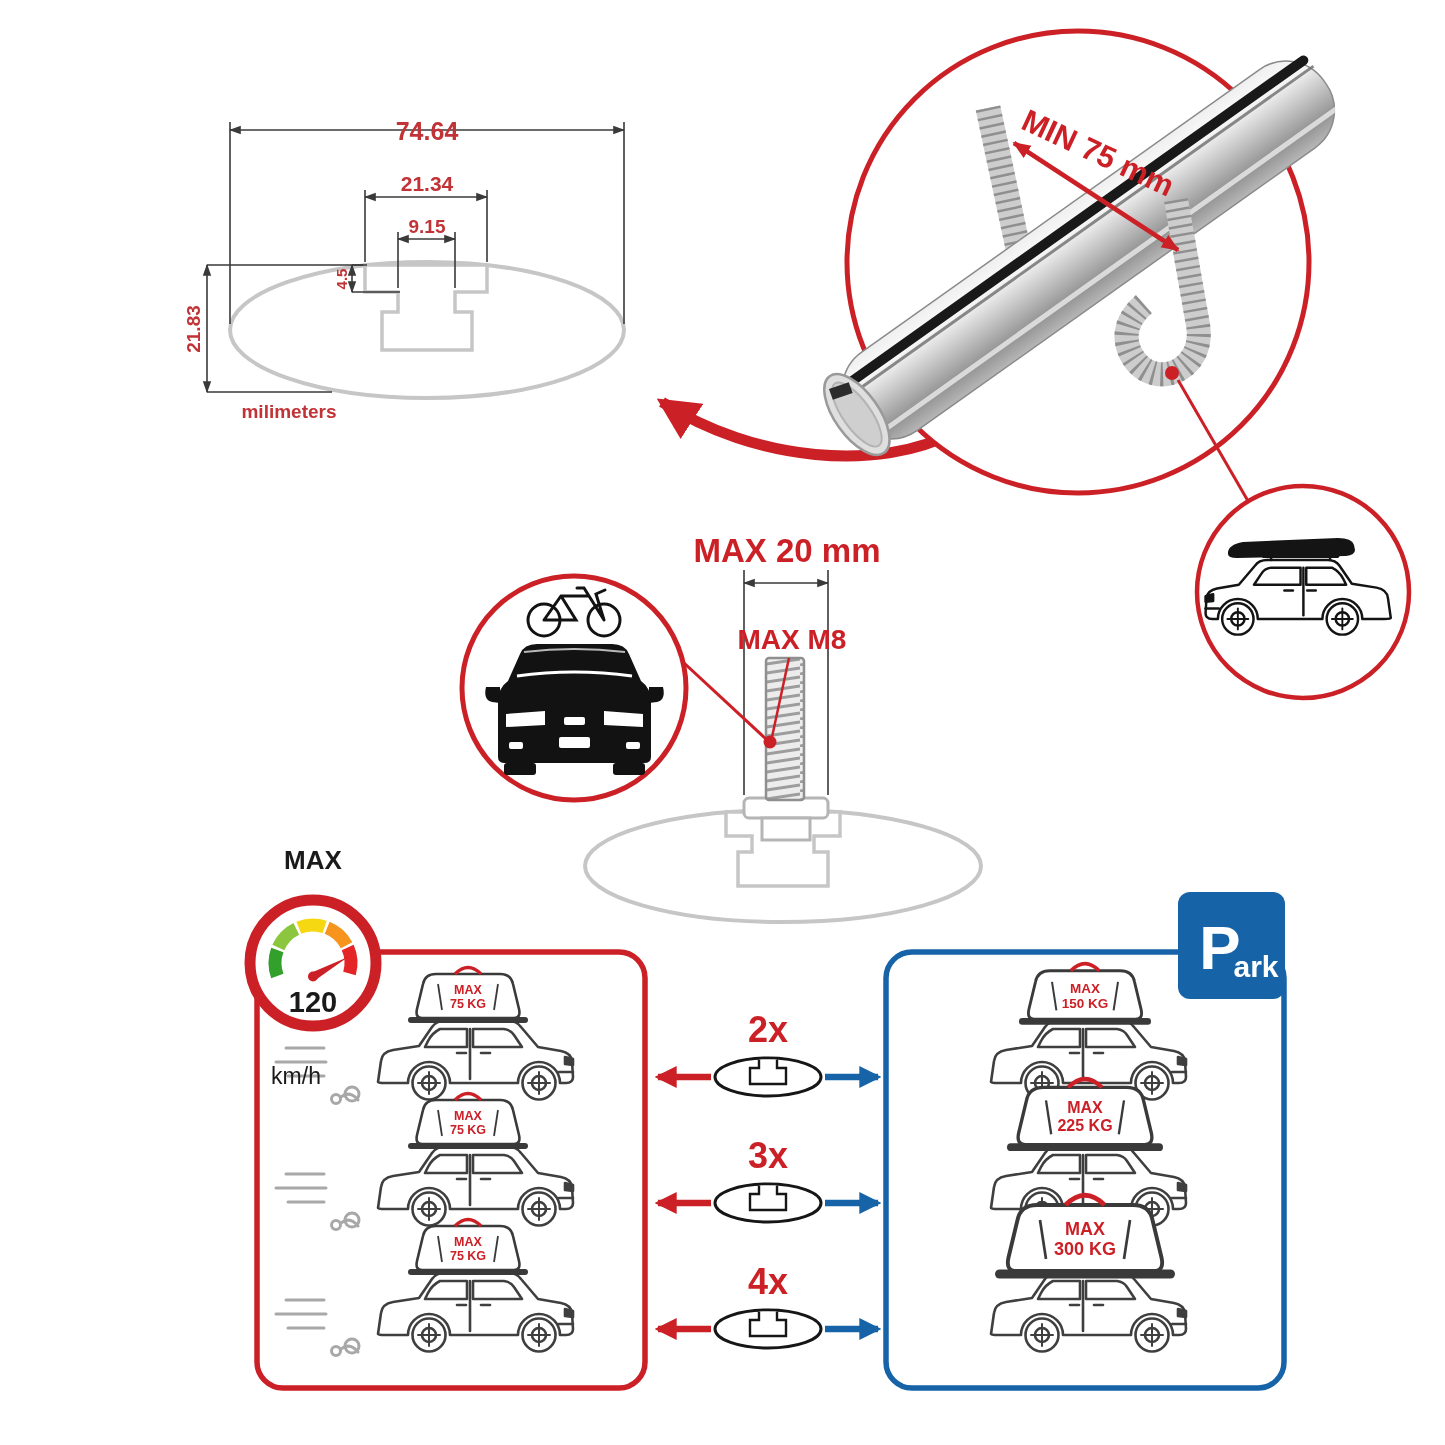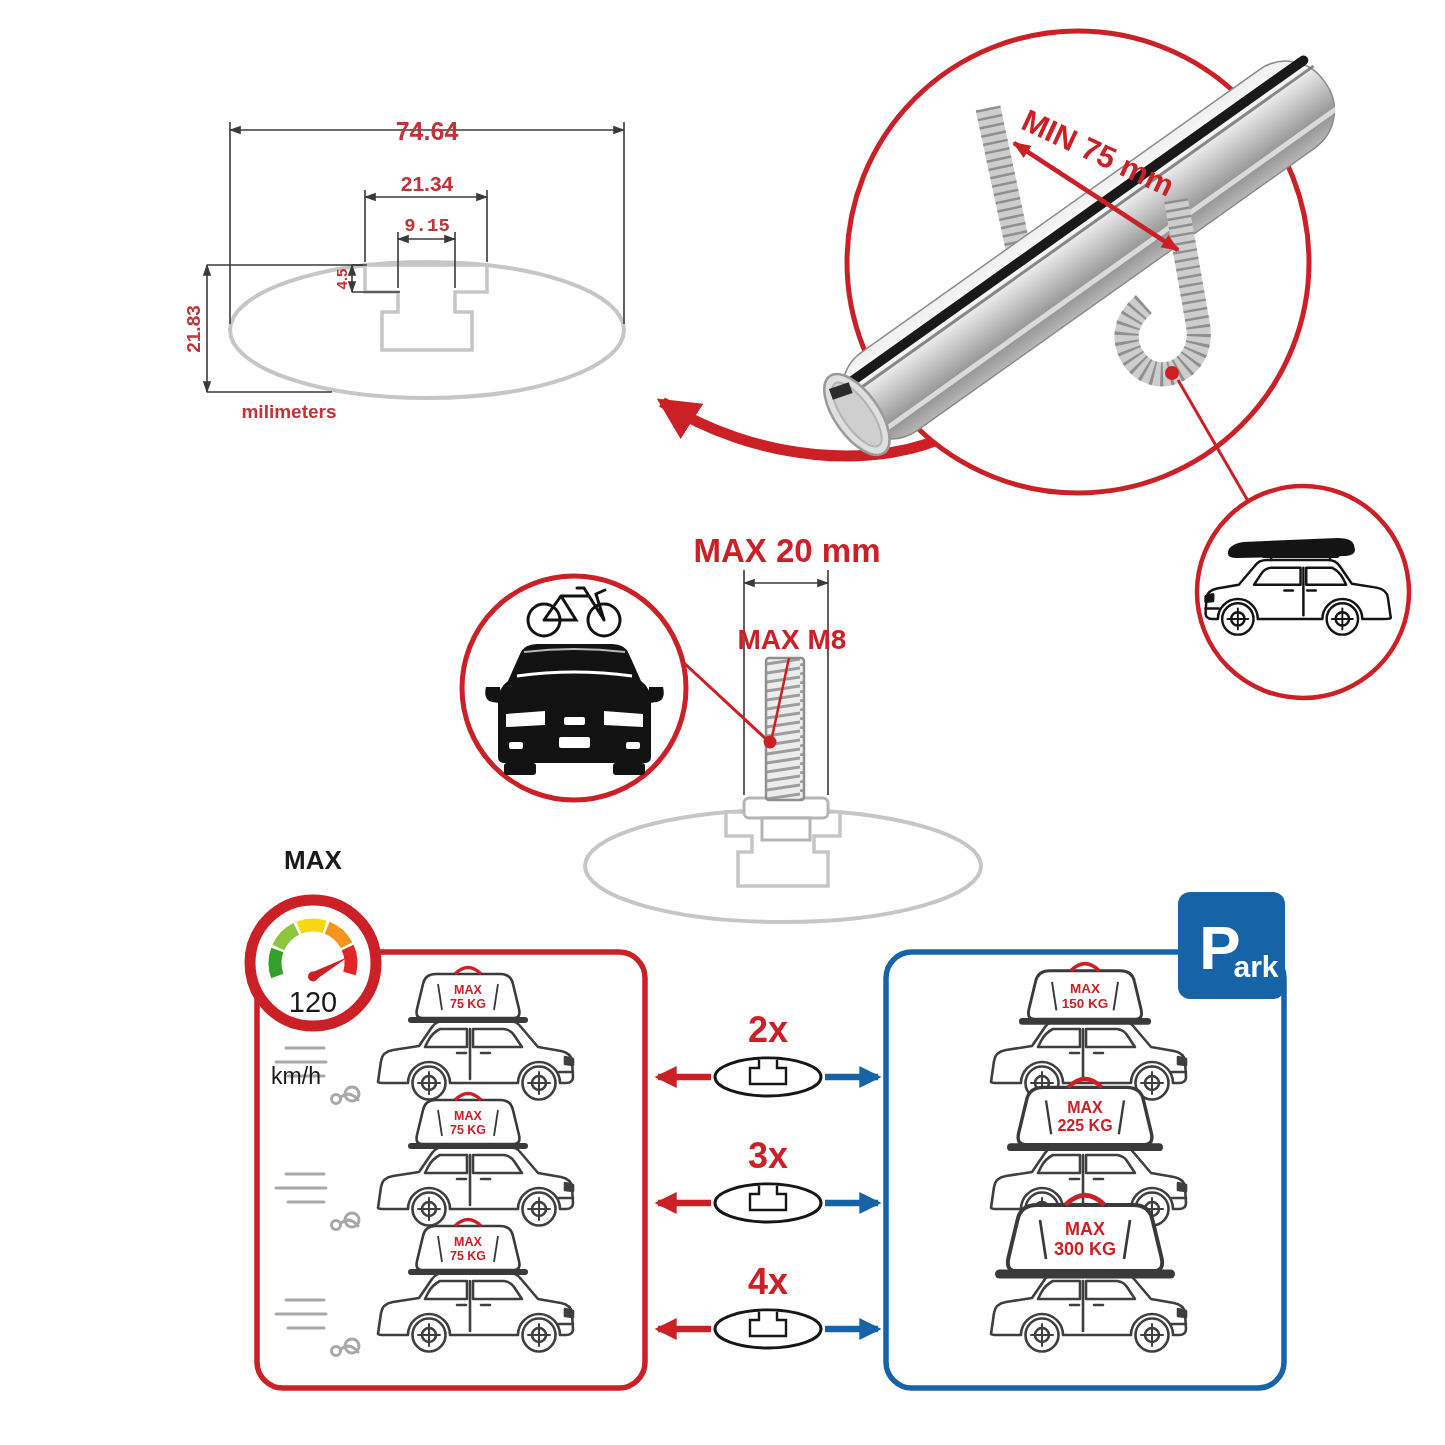--- a/index.html
+++ b/index.html
@@ -237,32 +237,32 @@
       <path d="M327.2 927.8 A38 38 0 0 1 346.6 945.2" stroke="#f7941d"></path>
       <path d="M347.7 947.5 A38 38 0 0 1 349.5 973.5" stroke="#e42528"></path>
     </g>
     <polygon points="310.5,973 315.5,980 348,957" fill="#cc2027"></polygon>
     <circle cx="313" cy="976.5" r="5" fill="#cc2027"></circle>
   </g>
 </svg>
 
 <div class="label dimred" style="left:427px;top:115px;font-size:25px;margin-top:16px;">74.64</div>
 <div class="label dimred" style="left:427px;top:183px;font-size:21px;">21.34</div>
-<div class="label dimred" style="left:427px;top:226px;font-size:19px;font-family:Liberation Mono, monospace;">9.15</div>
+<div class="label dimred" style="left:427px;top:226px;font-size:19px;">9.15</div>
 <div class="label dimred rot90" style="left:341px;top:279px;font-size:15px;">4.5</div>
 <div class="label dimred rot90" style="left:193px;top:329px;font-size:19px;">21.83</div>
 <div class="label dimred" style="left:254px;top:411px;font-size:19px;margin-left:35px;">milimeters</div>
 
 <div class="label red rot25" style="left:1098px;top:153px;font-size:31px;">MIN 75 mm</div>
 
 <div class="label red" style="left:787px;top:550px;font-size:33px;">MAX 20 mm</div>
 <div class="label red" style="left:792px;top:640px;font-size:28px;">MAX M8</div>
 
 <div class="label blk" style="left:313px;top:860px;font-size:26px;font-weight:bold;">MAX</div>
-<div class="label blk" style="left:313px;top:1002px;font-size:29px;font-weight:normal;">120</div>
+<div class="label blk" style="left:313px;top:1002px;font-size:29px;font-weight:bold;">120</div>
 <div class="label blk" style="left:296px;top:1048px;font-size:23px;margin-top:28px;">km/h</div>
 
 <div class="label white" style="left:1220px;top:948px;font-size:62px;">P</div>
 <div class="label white" style="left:1256px;top:967px;font-size:30px;">ark</div>
 
 <div class="label red" style="left:768px;top:1030px;font-size:36px;">2x</div>
 <div class="label red" style="left:768px;top:1156px;font-size:36px;text-align:center;">3x</div>
 <div class="label red" style="left:768px;top:1282px;font-size:36px;">4x</div>
 
 <div class="bag-label" style="left:468px;top:997px;font-size:12.5px;">

